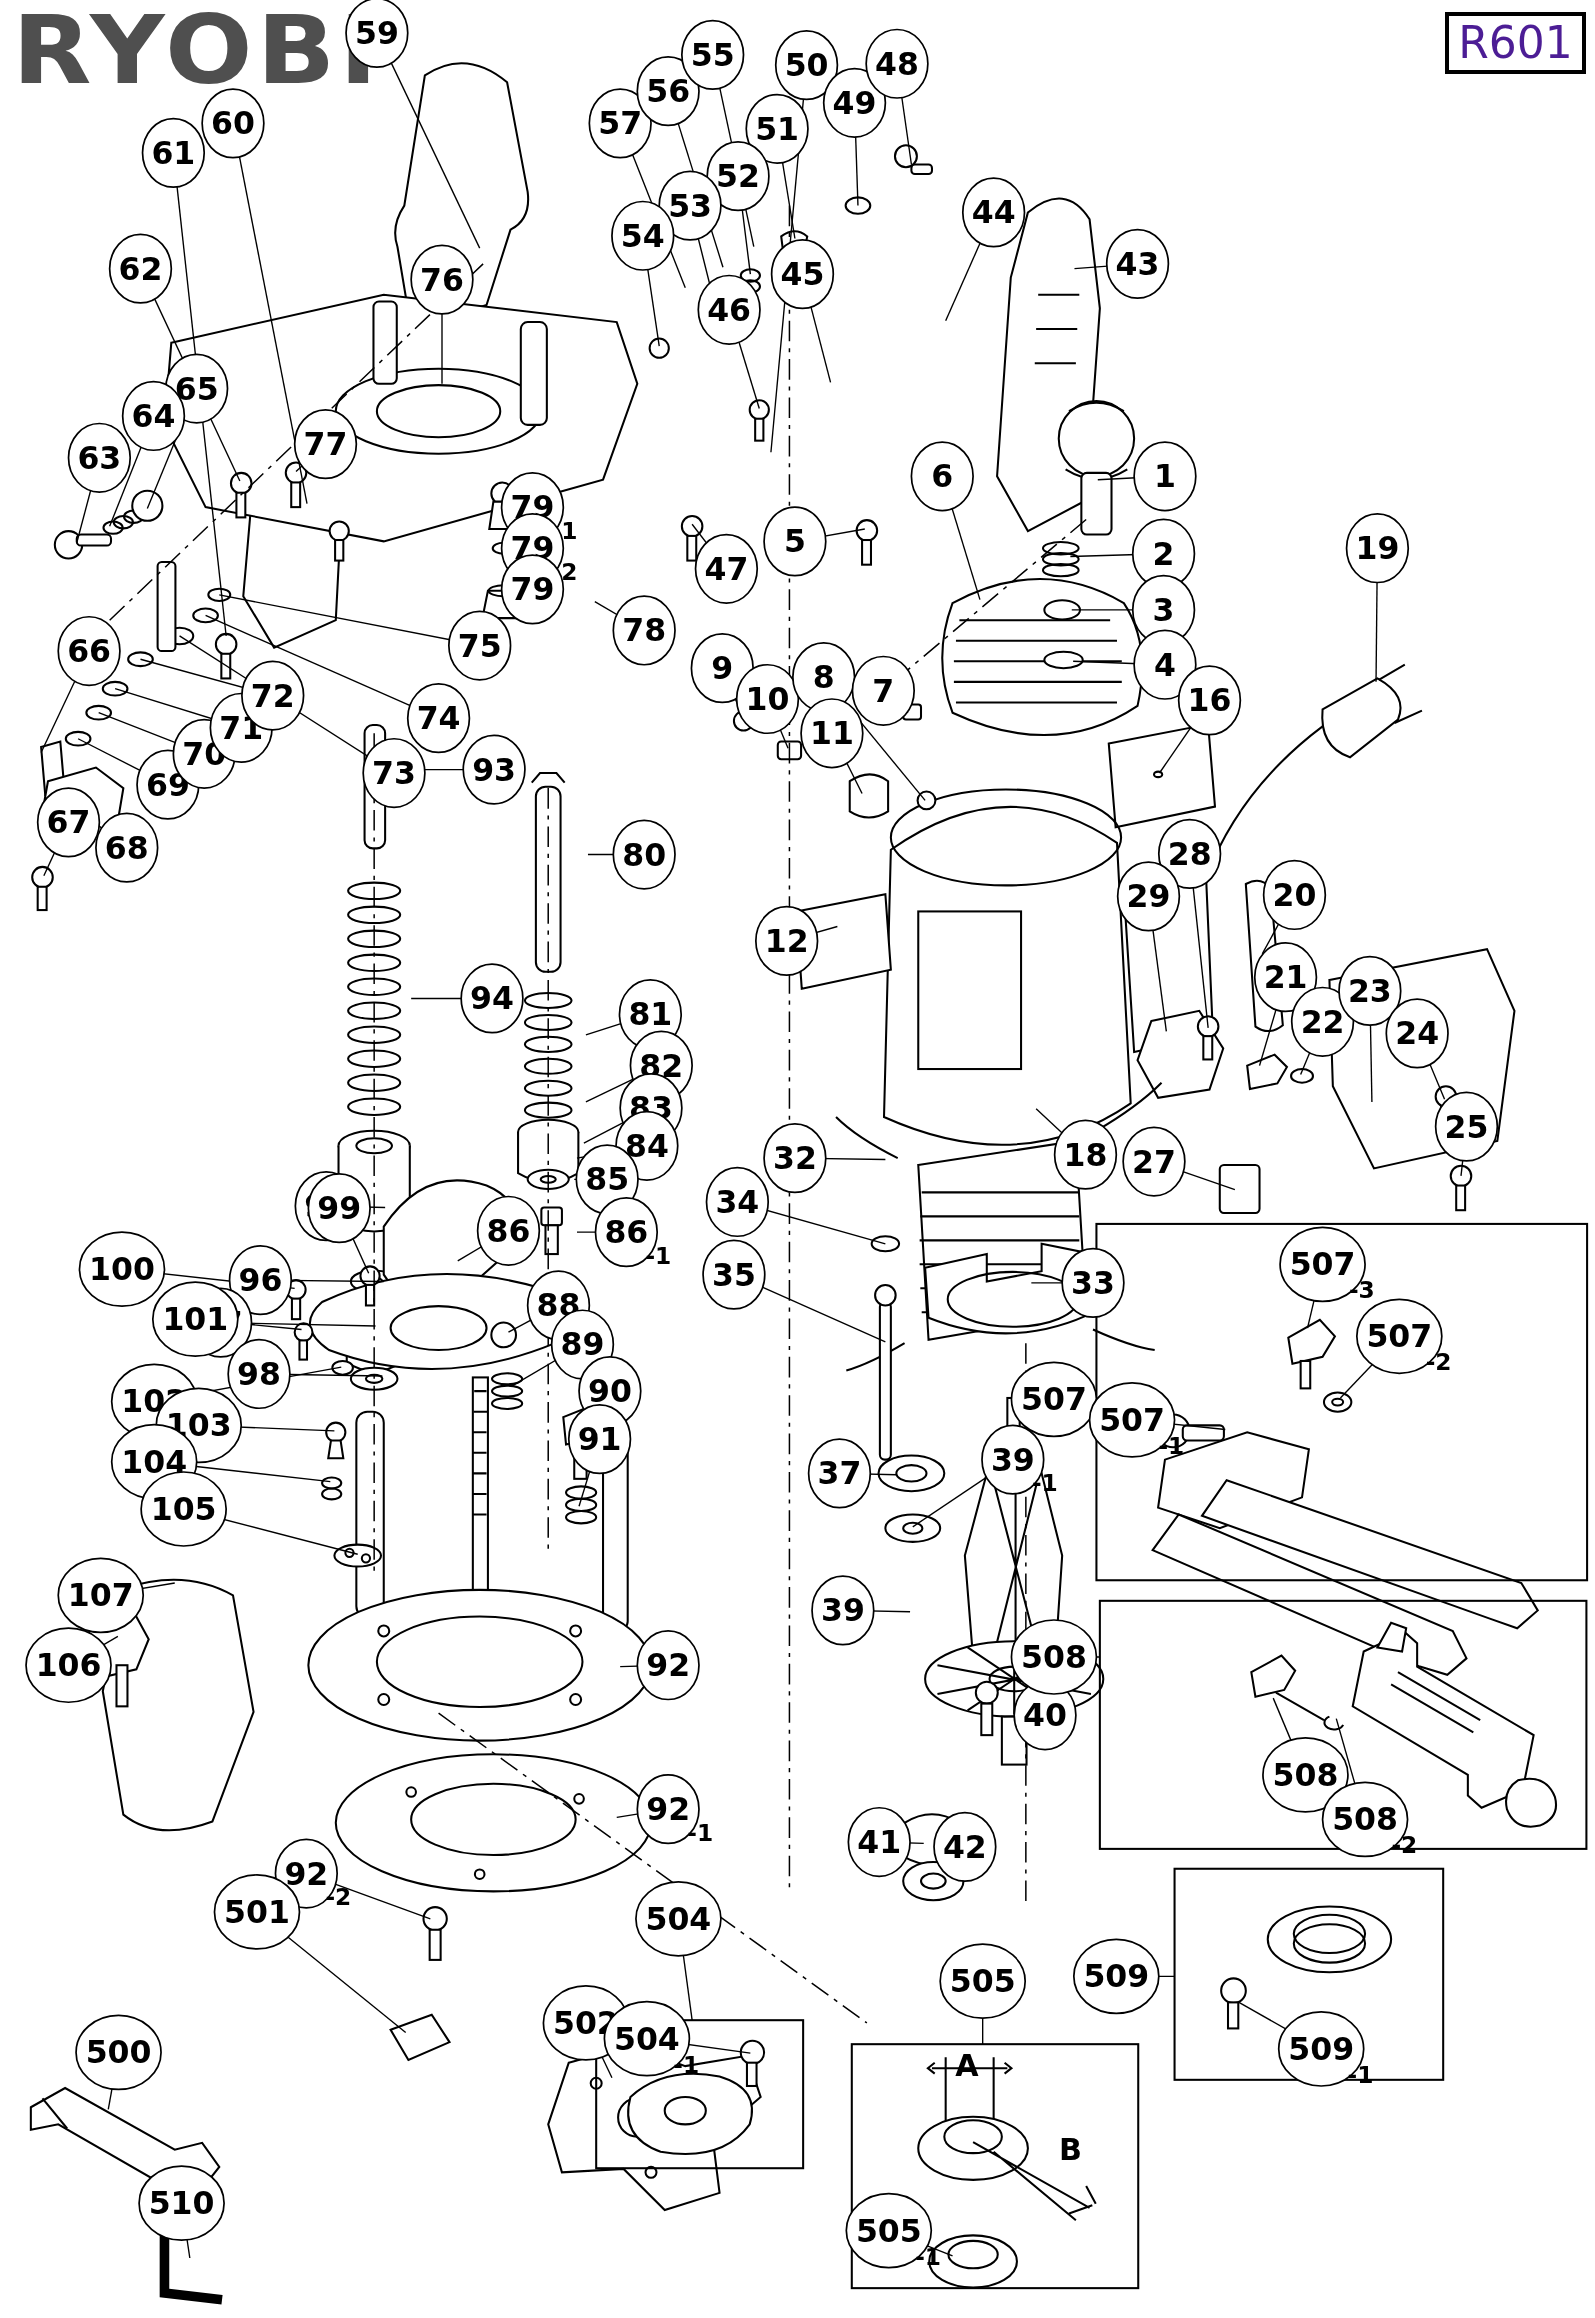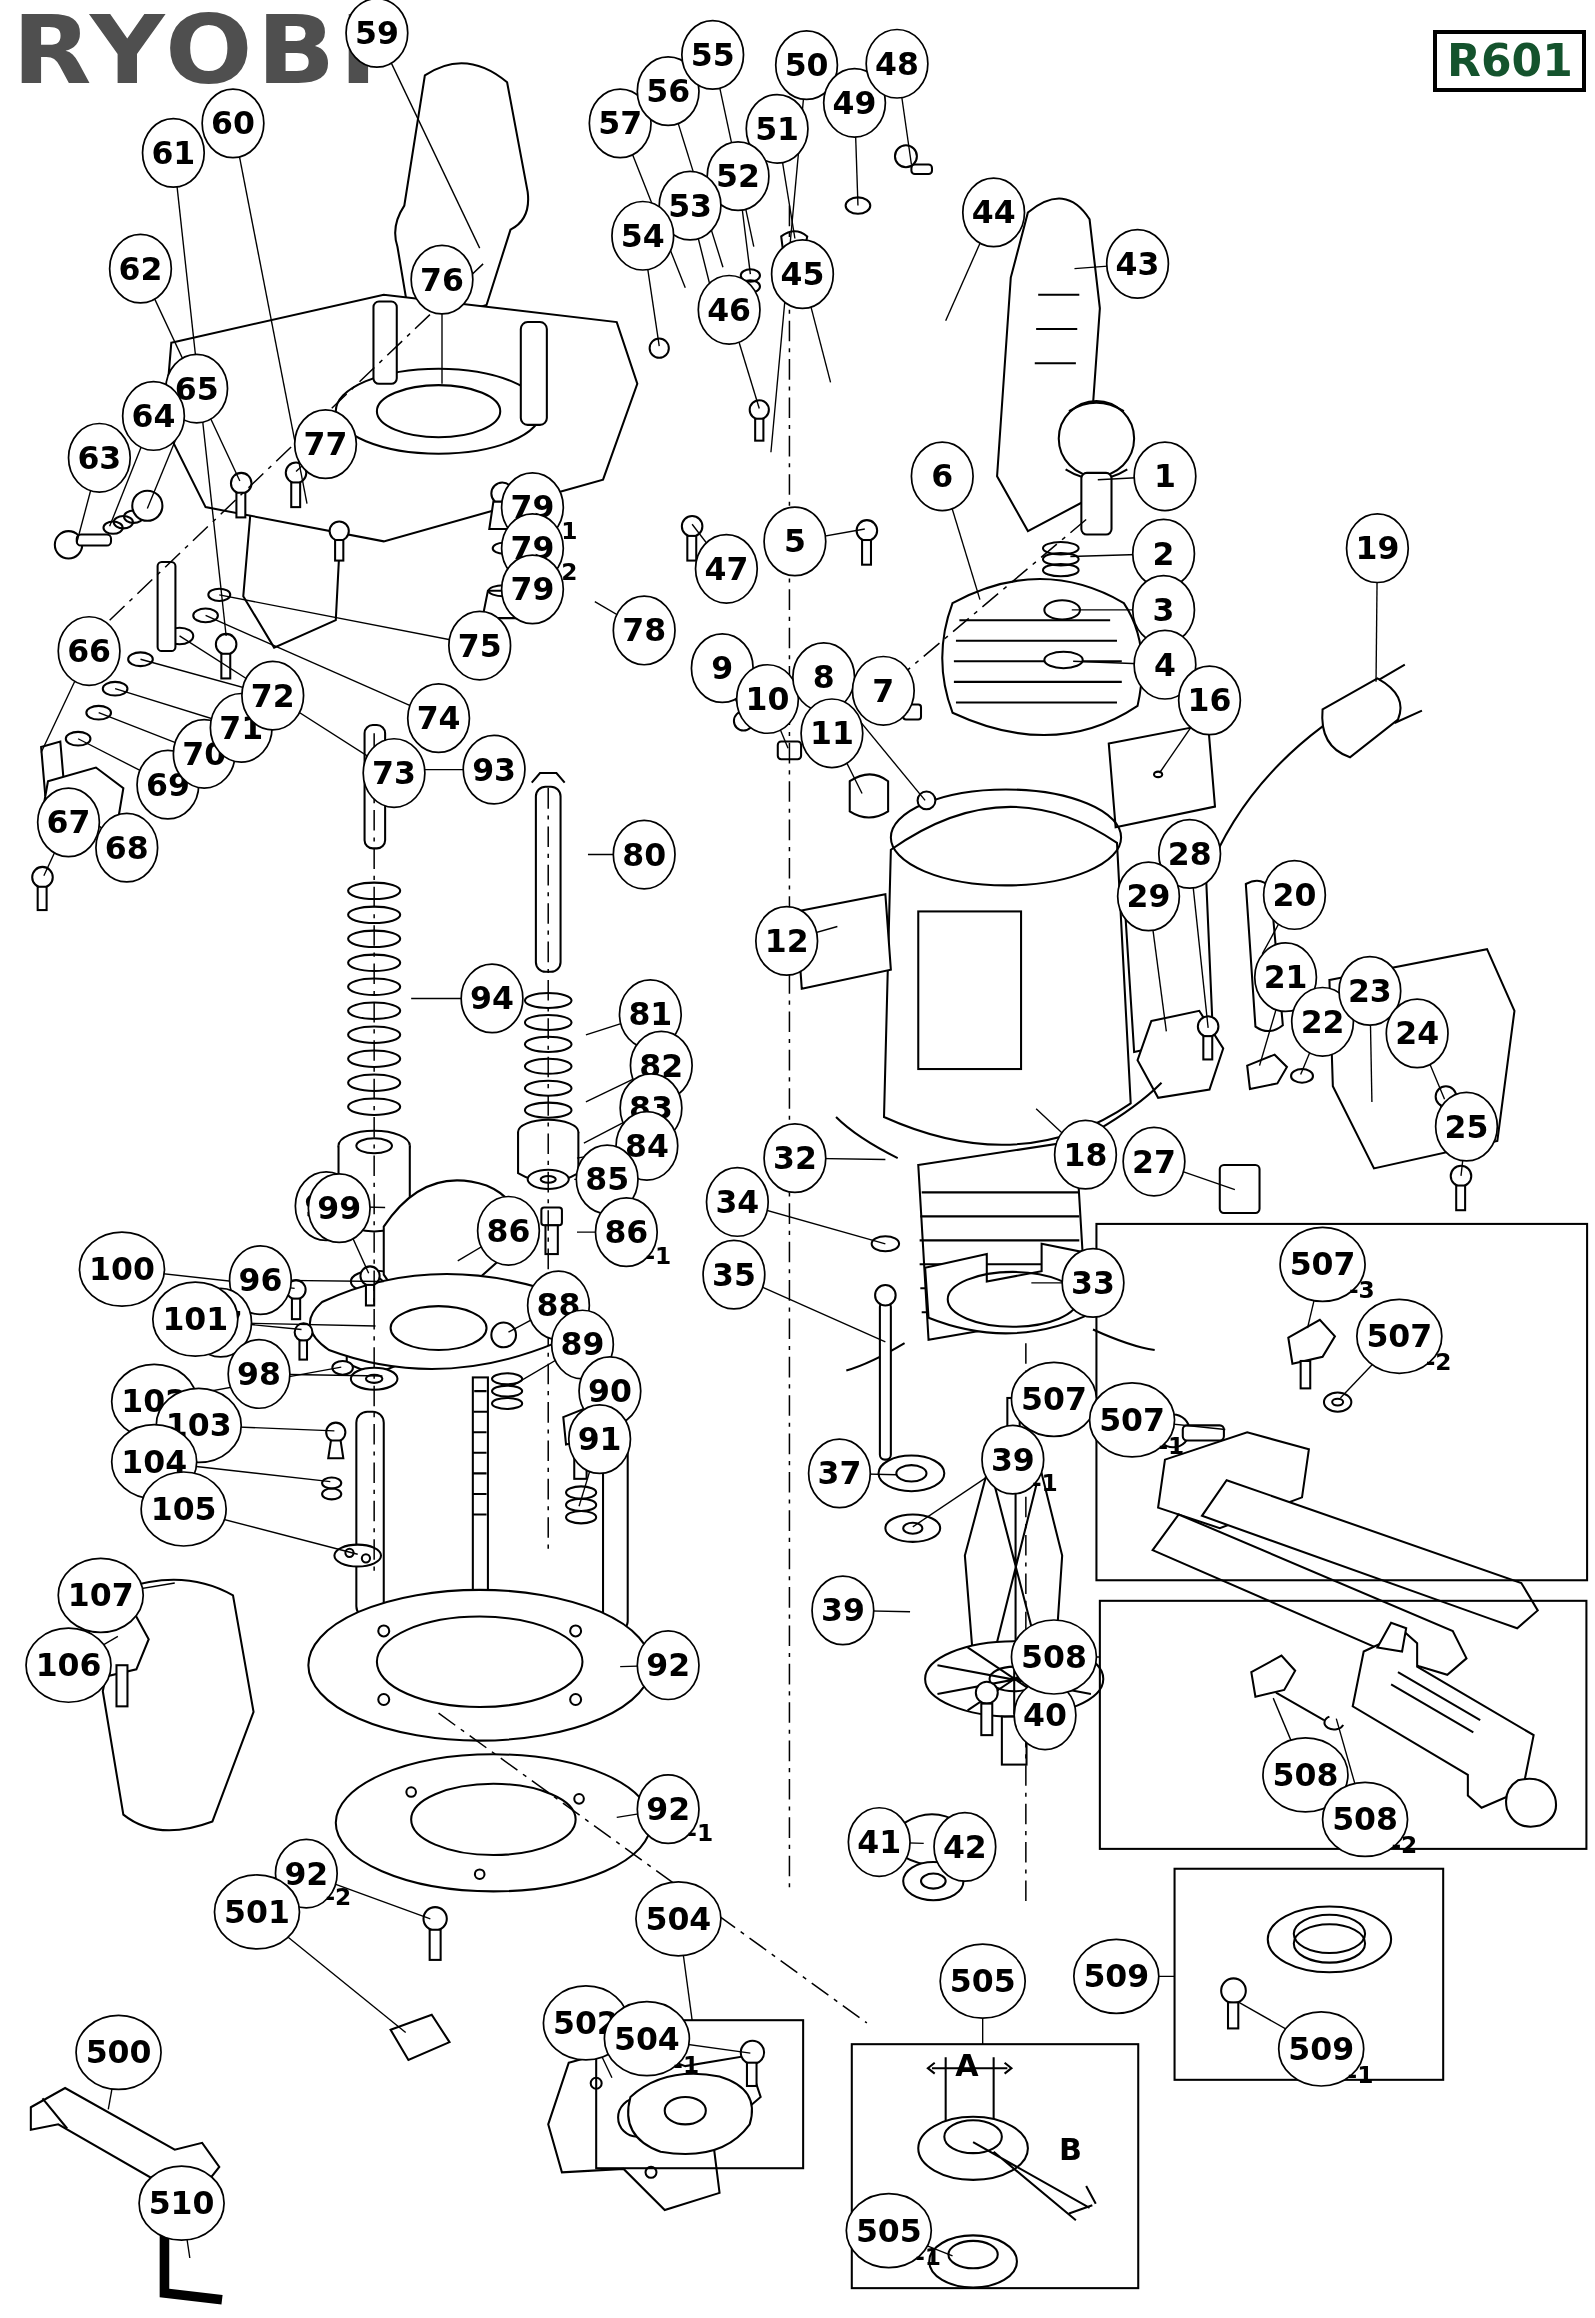--- a/index.html
+++ b/index.html
@@ -1,22 +1,22 @@
 <!DOCTYPE html>
 <html style="font-size:11px"><head>
 <meta charset="utf-8">
 <style>
   html,body{margin:0;padding:0;background:#fff;}
   .page{position:relative;width:1596px;height:2319px;background:#fff;overflow:hidden;
         font-family:"DejaVu Sans","Liberation Sans",sans-serif;}
   .logo{position:absolute;left:12.3px;top:-9.6px;font-weight:900;font-size:103px;
         letter-spacing:4.1px;color:#4f4f4f;font-family:"DejaVu Sans","Liberation Sans",sans-serif;
         transform:scaleY(.92);}
-  .model-box{position:absolute;right:9.6px;top:30px;border:4.1px solid #000;
-        padding:1.4px 9.6px;font-weight:bold;font-size:44px;color:#14532d;background:#fff;}
+  .model-box{position:absolute;right:9.6px;top:12px;border:4.1px solid #000;
+        padding:1.4px 9.6px;font-weight:normal;font-size:44px;color:#4c1d95;background:#fff;}
   svg{position:absolute;left:0;top:0;}
   .art{stroke:#000;fill:none;stroke-width:3;}
   .artf{stroke:#000;fill:#fff;stroke-width:3;}
   .dash{stroke:#000;stroke-width:2.2;fill:none;stroke-dasharray:30 10 6 10;}
   .callout-num{font-weight:bold;font-size:46px;font-family:"DejaVu Sans","Liberation Sans",sans-serif;}
   .callout-sub{font-weight:bold;font-size:34px;font-family:"DejaVu Sans","Liberation Sans",sans-serif;}
   .dimlab{font-weight:bold;font-size:44px;font-family:"DejaVu Sans","Liberation Sans",sans-serif;}
 </style>
 </head>
 <body>

